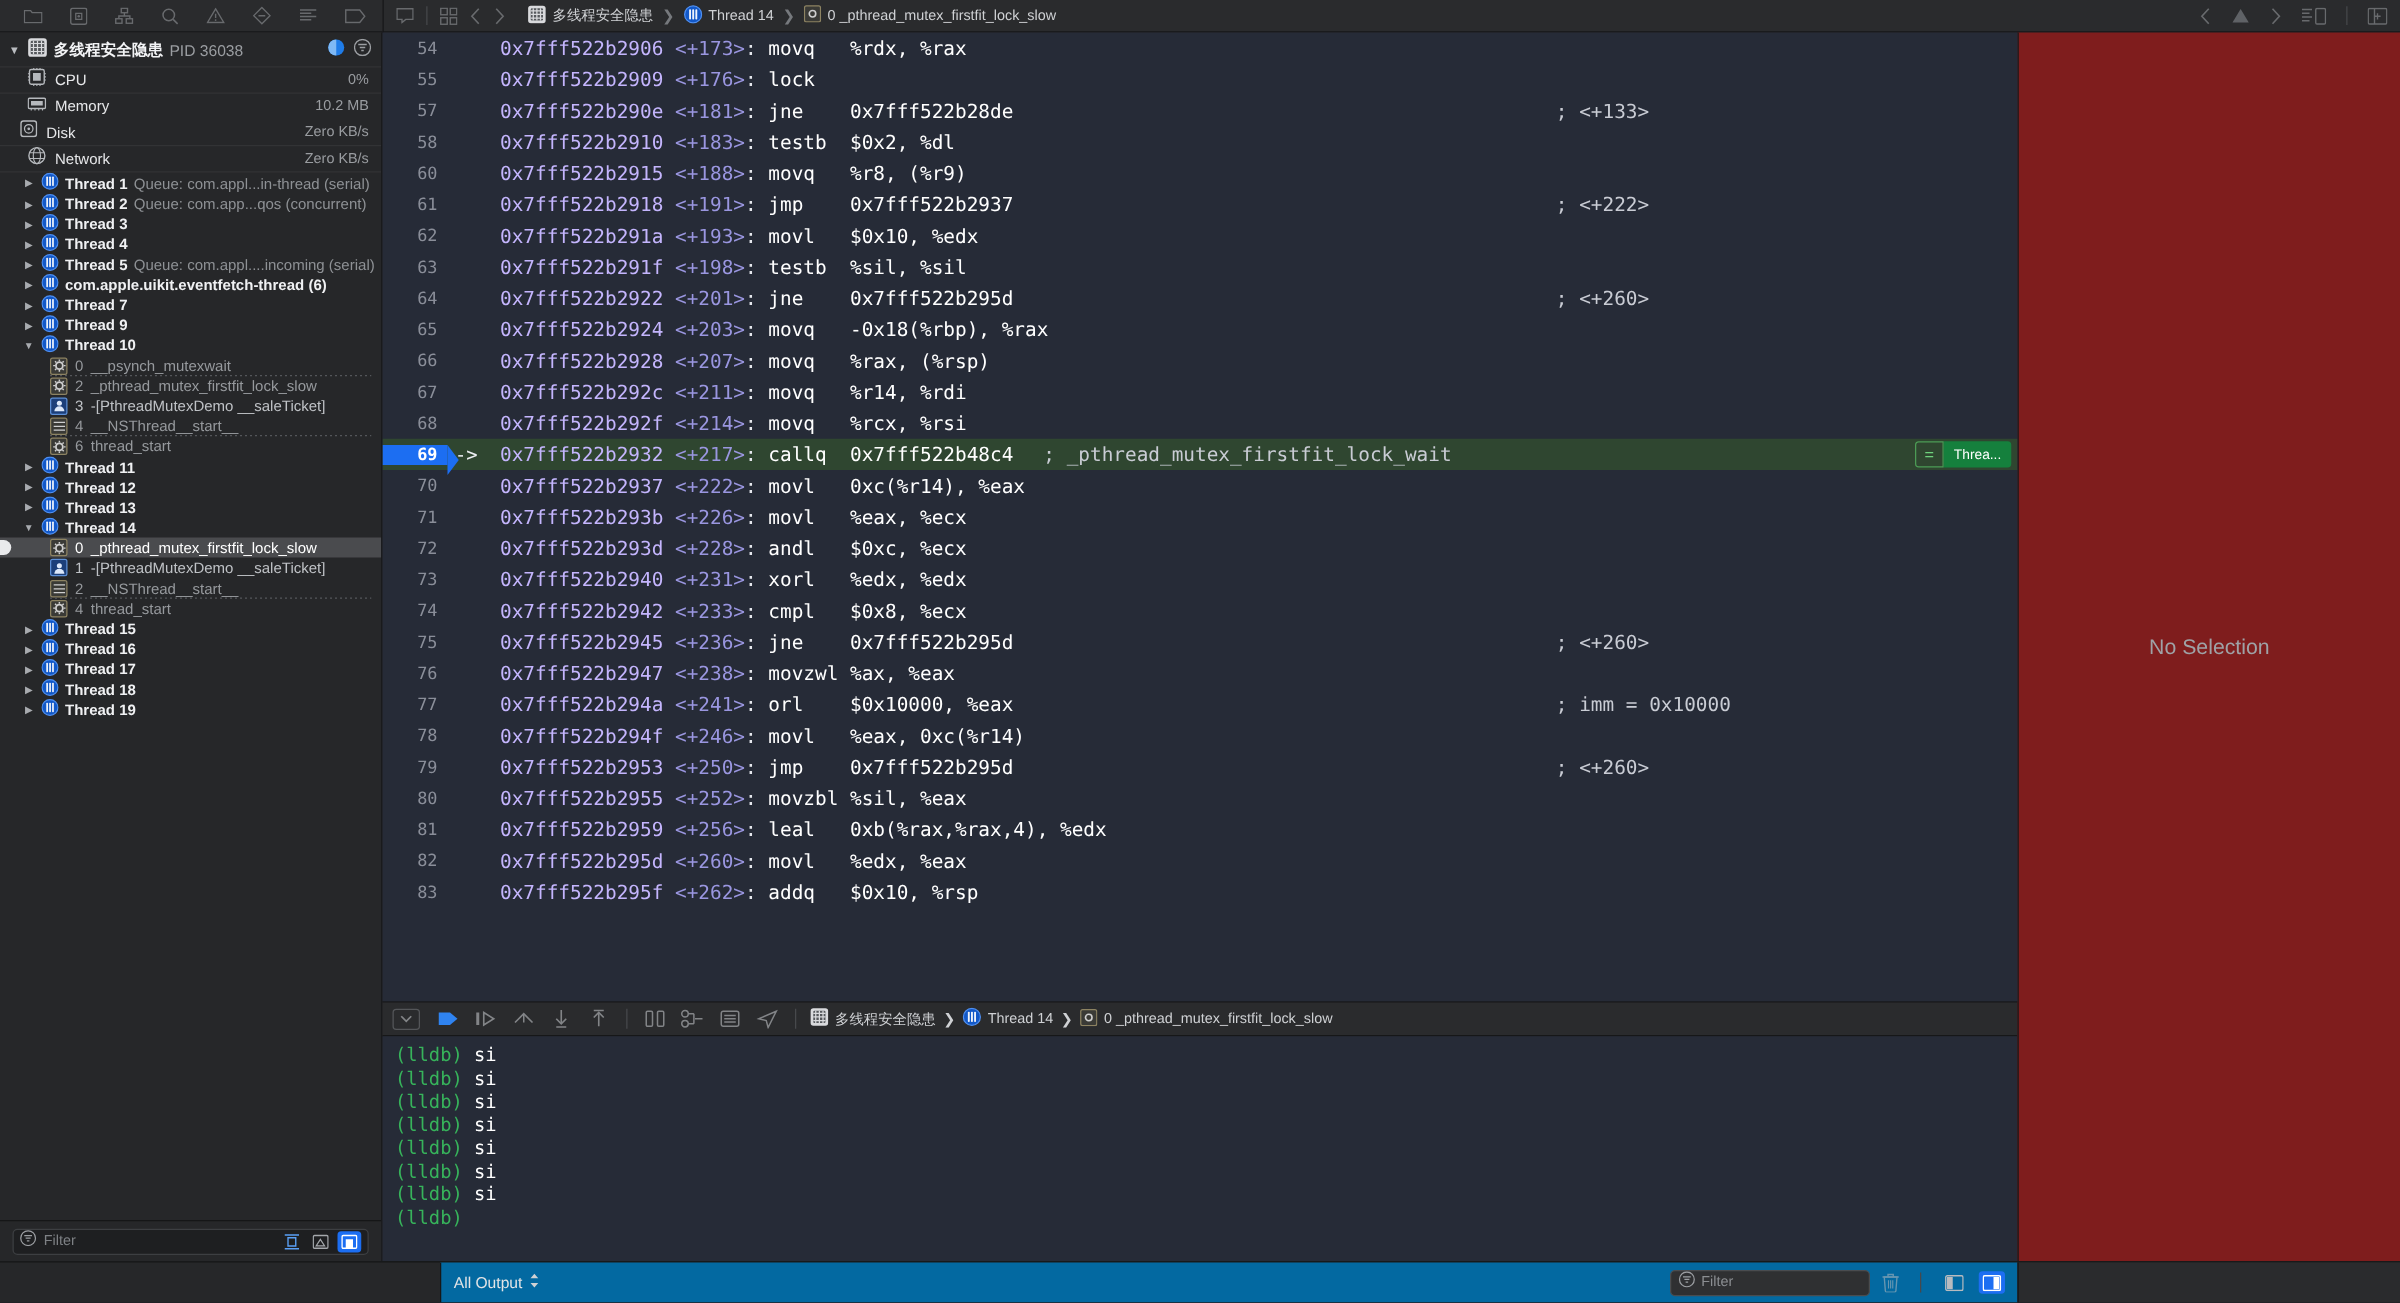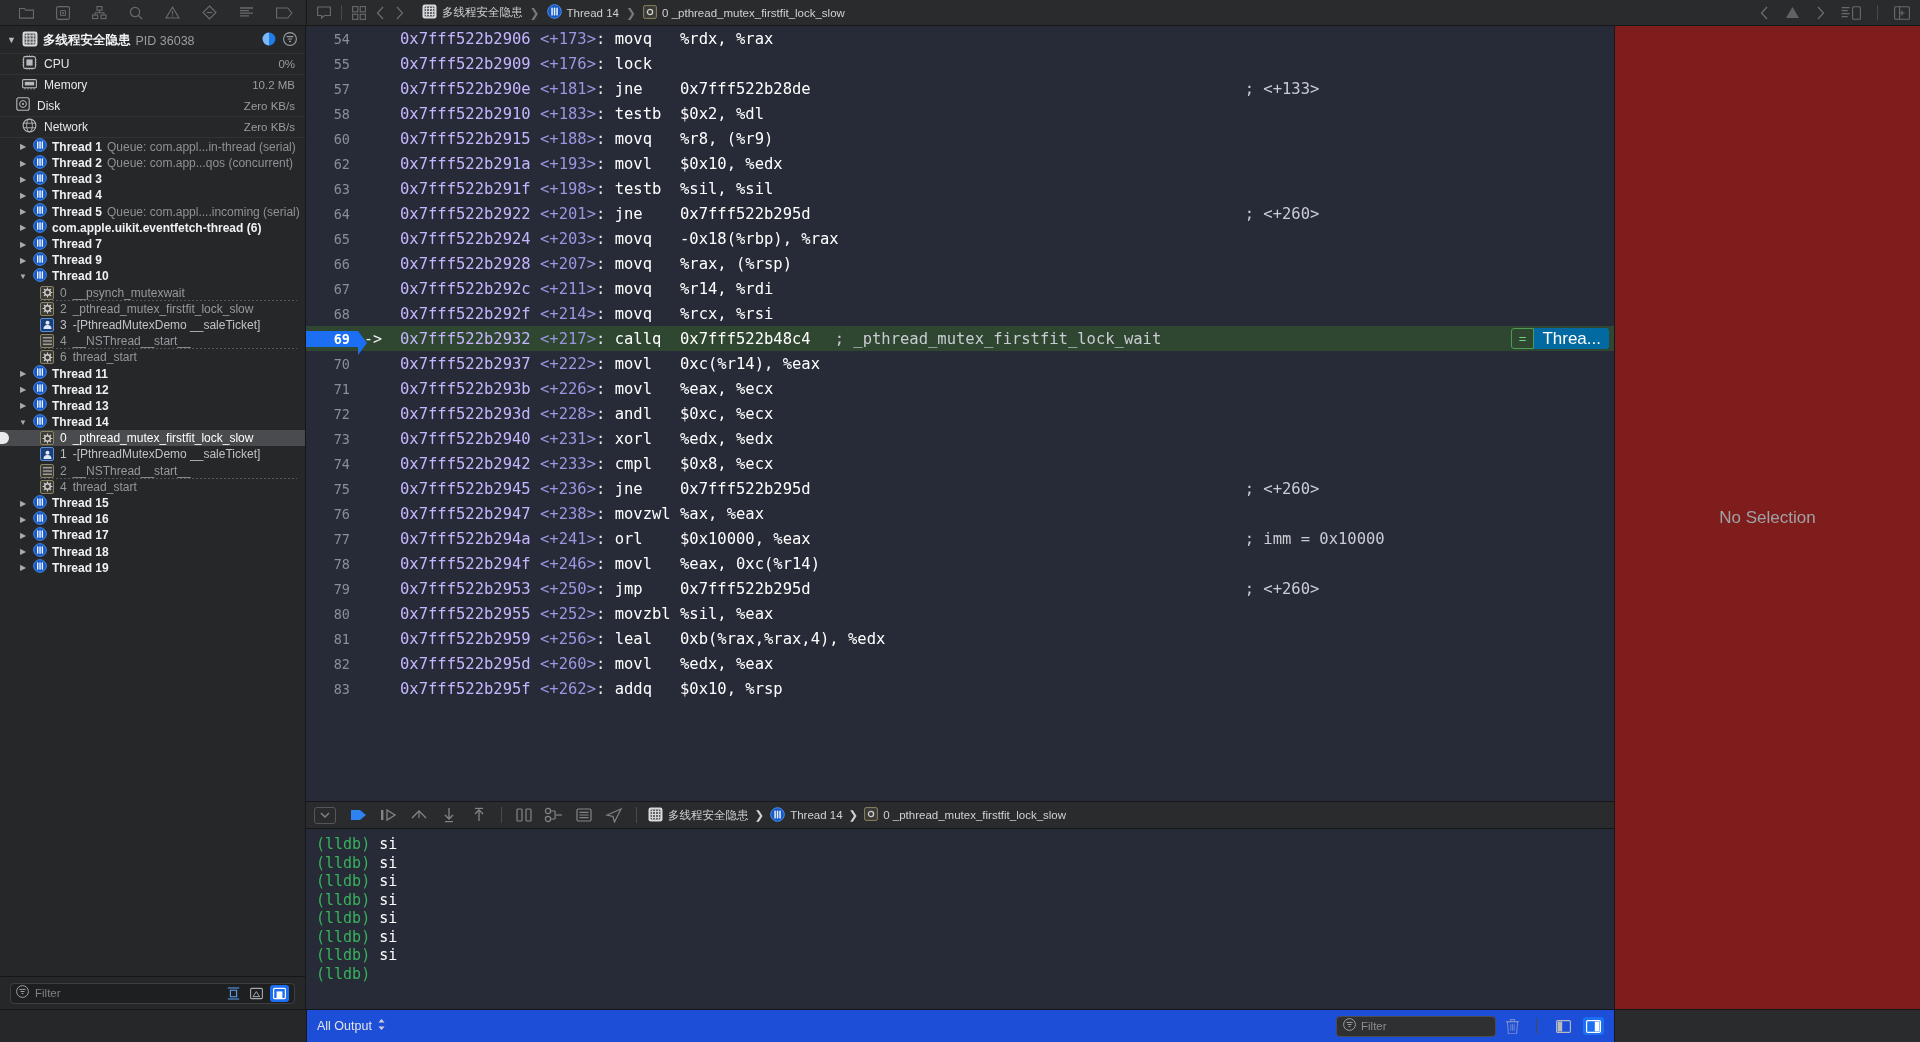--- a/index.html
+++ b/index.html
@@ -142,21 +142,21 @@
   }
   .thread-pill {
     margin-left: auto; display: flex; align-items: stretch; height: 21px; margin-right: 5px;
     font-family: "Liberation Sans", sans-serif;
   }
   .pill-eq {
     background: #2f4630; border: 1px solid #4c9c55; color: #6fd27d; font-size: 13px;
     display:flex; align-items:center; padding: 0 7px; border-radius: 3px 0 0 3px;
   }
   .pill-txt {
-    background: #0369a1; color: #ffffff; font-size: 17px;
+    background: #15803d; color: #ffffff; font-size: 11px;
     display:flex; align-items:center; padding: 0 8px; border-radius: 0 3px 3px 0;
   }
 
   
   .debugbar {
     height: 28px; flex: none; background: #2a2b2d; border-top: 1px solid #161718;
     border-bottom: 1px solid #161718; display: flex; align-items: center; gap: 0; padding: 0 8px;
   }
   .dbtn { width: 30px; height: 26px; display:flex; align-items:center; justify-content:center; opacity:.62; }
   .dbtn.active { opacity: 1; }
@@ -177,22 +177,22 @@
   .inspector {
     width: 306px; flex: none; background: #7f1d1d; border-left: 1px solid #161718;
     display: flex; align-items: center; justify-content: center;
   }
   .no-sel { font-size: 17px; color: #9fa2a6; }
 
   
   .statusbar { height: 33px; flex: none; display: flex; background: #262729; border-top: 1px solid #151617; }
   .sb-left { width: 306px; flex:none; }
   .sb-center {
-    flex: 1; background: #1d4ed8; border-left: 1px solid #161718;
-    display: flex; align-items: center; padding: 0 10px; gap: 10px;
+    flex: 1; background: #0369a1; border-left: 1px solid #161718;
+    display: flex; align-items: center; padding: 0 10px; gap: 10px; margin-left: 46px;
   }
   .allout { font-size: 12.5px; color: #e3e4e6; display:flex; align-items:center; gap:5px; }
   .sb-right { margin-left: auto; display: flex; align-items: center; gap: 9px; }
   .cfilter {
     width: 160px; height: 21px; background: #2f3032; border: 1px solid #4a4c4f; border-radius: 4px;
     display: flex; align-items: center; gap: 5px; padding: 0 6px;
   }
   .cfilter .ph { font-size: 11.5px; color: #8b8e92; }
   .pbtn { width: 21px; height: 18px; display:flex; align-items:center; justify-content:center; border-radius:3px; }
   .pbtn.on { background: #1c6ef2; }
@@ -812,20 +812,21 @@
     </div>
 
     <div class="center">
 
       <div class="code-pane" id="code-pane">
           <div class="code-line"><span class="gut">54</span><span class="arrow"></span><span><span class="addr">0x7fff522b2906</span> <span class="off">&lt;+173&gt;</span><span class="colon">: </span><span class="mn">movq   </span><span class="ops">%rdx, %rax</span></span></div>
           <div class="code-line"><span class="gut">55</span><span class="arrow"></span><span><span class="addr">0x7fff522b2909</span> <span class="off">&lt;+176&gt;</span><span class="colon">: </span><span class="mn">lock   </span><span class="ops"></span></span></div>
           <div class="code-line"><span class="gut">57</span><span class="arrow"></span><span><span class="addr">0x7fff522b290e</span> <span class="off">&lt;+181&gt;</span><span class="colon">: </span><span class="mn">jne    </span><span class="ops">0x7fff522b28de</span></span><span class="cmt" style="margin-left: 434px;">; &lt;+133&gt;</span></div>
           <div class="code-line"><span class="gut">58</span><span class="arrow"></span><span><span class="addr">0x7fff522b2910</span> <span class="off">&lt;+183&gt;</span><span class="colon">: </span><span class="mn">testb  </span><span class="ops">$0x2, %dl</span></span></div>
           <div class="code-line"><span class="gut">60</span><span class="arrow"></span><span><span class="addr">0x7fff522b2915</span> <span class="off">&lt;+188&gt;</span><span class="colon">: </span><span class="mn">movq   </span><span class="ops">%r8, (%r9)</span></span></div>
+          <div class="code-line"><span class="gut">61</span><span class="arrow"></span><span><span class="addr">0x7fff522b2918</span> <span class="off">&lt;+191&gt;</span><span class="colon">: </span><span class="mn">jmp    </span><span class="ops">0x7fff522b2937</span></span><span class="cmt" style="margin-left: 434px;">; &lt;+222&gt;</span></div>
           <div class="code-line"><span class="gut">62</span><span class="arrow"></span><span><span class="addr">0x7fff522b291a</span> <span class="off">&lt;+193&gt;</span><span class="colon">: </span><span class="mn">movl   </span><span class="ops">$0x10, %edx</span></span></div>
           <div class="code-line"><span class="gut">63</span><span class="arrow"></span><span><span class="addr">0x7fff522b291f</span> <span class="off">&lt;+198&gt;</span><span class="colon">: </span><span class="mn">testb  </span><span class="ops">%sil, %sil</span></span></div>
           <div class="code-line"><span class="gut">64</span><span class="arrow"></span><span><span class="addr">0x7fff522b2922</span> <span class="off">&lt;+201&gt;</span><span class="colon">: </span><span class="mn">jne    </span><span class="ops">0x7fff522b295d</span></span><span class="cmt" style="margin-left: 434px;">; &lt;+260&gt;</span></div>
           <div class="code-line"><span class="gut">65</span><span class="arrow"></span><span><span class="addr">0x7fff522b2924</span> <span class="off">&lt;+203&gt;</span><span class="colon">: </span><span class="mn">movq   </span><span class="ops">-0x18(%rbp), %rax</span></span></div>
           <div class="code-line"><span class="gut">66</span><span class="arrow"></span><span><span class="addr">0x7fff522b2928</span> <span class="off">&lt;+207&gt;</span><span class="colon">: </span><span class="mn">movq   </span><span class="ops">%rax, (%rsp)</span></span></div>
           <div class="code-line"><span class="gut">67</span><span class="arrow"></span><span><span class="addr">0x7fff522b292c</span> <span class="off">&lt;+211&gt;</span><span class="colon">: </span><span class="mn">movq   </span><span class="ops">%r14, %rdi</span></span></div>
           <div class="code-line"><span class="gut">68</span><span class="arrow"></span><span><span class="addr">0x7fff522b292f</span> <span class="off">&lt;+214&gt;</span><span class="colon">: </span><span class="mn">movq   </span><span class="ops">%rcx, %rsi</span></span></div>
           <div class="code-line current"><span class="gut">69</span><span class="arrow">-&gt;</span><span><span class="addr">0x7fff522b2932</span> <span class="off">&lt;+217&gt;</span><span class="colon">: </span><span class="mn">callq  </span><span class="ops">0x7fff522b48c4</span></span><span class="cmt" style="margin-left: 24px;">; _pthread_mutex_firstfit_lock_wait</span><span class="thread-pill"><span class="pill-eq">=</span><span class="pill-txt">Threa...</span></span></div>
           <div class="code-line"><span class="gut">70</span><span class="arrow"></span><span><span class="addr">0x7fff522b2937</span> <span class="off">&lt;+222&gt;</span><span class="colon">: </span><span class="mn">movl   </span><span class="ops">0xc(%r14), %eax</span></span></div>
           <div class="code-line"><span class="gut">71</span><span class="arrow"></span><span><span class="addr">0x7fff522b293b</span> <span class="off">&lt;+226&gt;</span><span class="colon">: </span><span class="mn">movl   </span><span class="ops">%eax, %ecx</span></span></div>

